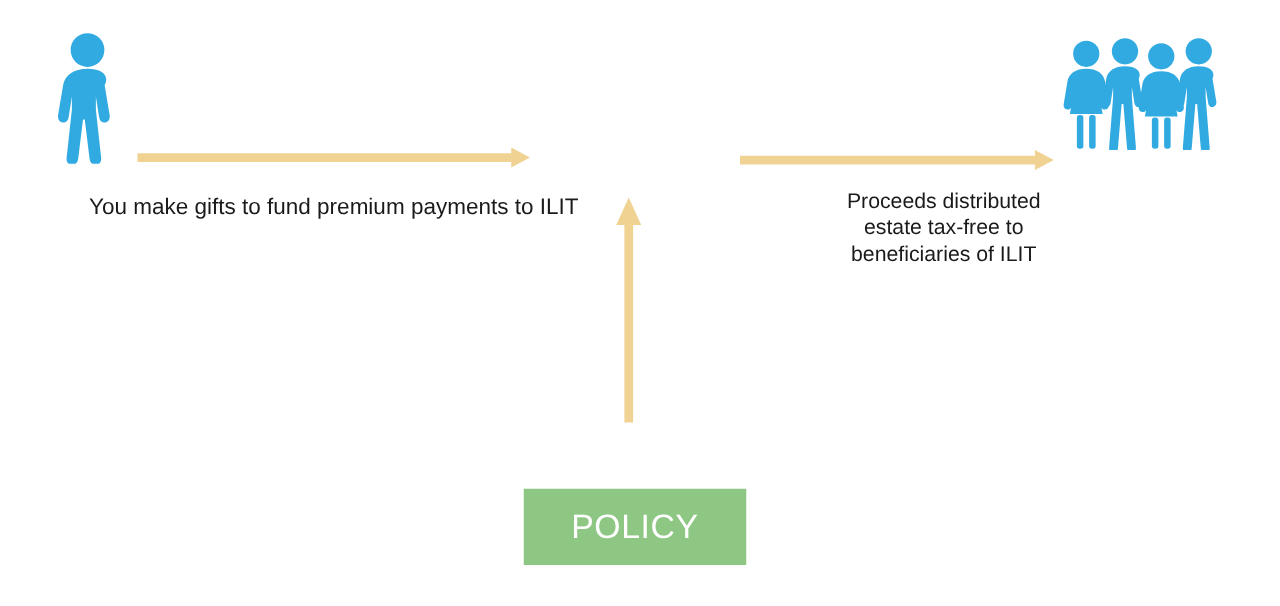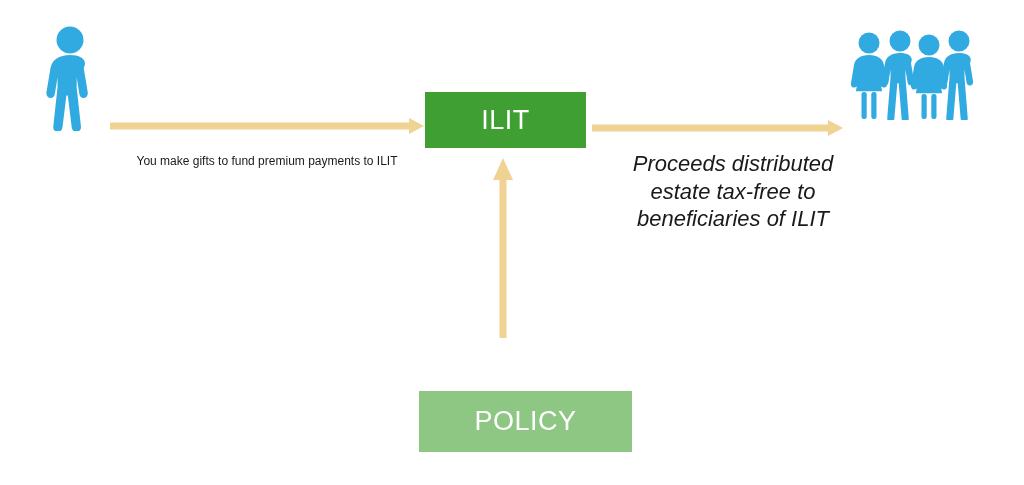--- a/index.html
+++ b/index.html
@@ -35,21 +35,21 @@
     left: 425px;
     top: 92px;
     width: 161px;
     height: 56px;
     background: #3f9f33;
     font-size: 27px;
   }
   #policy-box {
     left: 419px;
     top: 391px;
-    width: 213px;
+    width: 178px;
     height: 61px;
     background: #8ec683;
     font-size: 27px;
   }
 
   
   .arrow-svg {
     position: absolute;
     overflow: visible;
   }
@@ -67,30 +67,29 @@
     position: absolute;
     color: #1a1a1a;
     text-align: center;
     line-height: 1.25;
     white-space: pre-line;
   }
   #label-gift {
     left: 58px;
     top: 154px;
     width: 418px;
-    font-size: 12px;
+    font-size: 18px;
     font-family: "Liberation Sans", sans-serif;
   }
   #label-proceeds {
-    left: 608px;
+    left: 630px;
     top: 150px;
     width: 250px;
-    font-size: 22px;
+    font-size: 17px;
     font-family: "Liberation Sans", sans-serif;
-    font-style: italic;
   }
   #label-policy-proceeds {
     left: 252px;
     top: 350px;
     width: 520px;
     font-size: 16px;
     font-family: "DejaVu Sans", sans-serif;
     letter-spacing: -0.1px;
   }
 </style>
@@ -116,23 +115,20 @@
                c 0.5 3.1 2.4 4.5 4.8 4.2
                c 2.4 -0.3 4.2 -2.3 3.6 -5.9
                l -4 -24 C 48 34 41 29 30 29 z"></path>
     </g>
   </svg>
 
   <svg id="arrow-left-to-ilit" class="arrow-svg" width="314" height="16" viewBox="0 0 314 16" aria-hidden="true">
     <path d="M0 4.5 H299 V0 L314 8 L299 16 V11.5 H0 Z" fill="#f0d293"></path>
   </svg>
 
-  <div id="ilit-box" class="node-box">
-    <span>ILIT</span>
-  </div>
 
   <svg id="arrow-ilit-to-group" class="arrow-svg" width="251" height="16" viewBox="0 0 251 16" aria-hidden="true">
     <path d="M0 4.5 H236 V0 L251 8 L236 16 V11.5 H0 Z" fill="#f0d293"></path>
   </svg>
 
   <svg id="arrow-policy-to-ilit" class="arrow-svg" width="22" height="180" viewBox="0 0 22 180" aria-hidden="true">
     <path d="M7.5 180 V22 H1 L11 0 L21 22 H14.5 V180 Z" fill="#f0d293"></path>
   </svg>
 
   <div id="policy-box" class="node-box">

